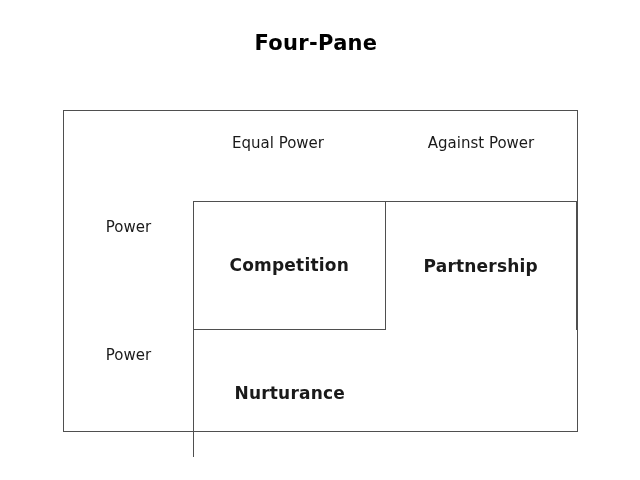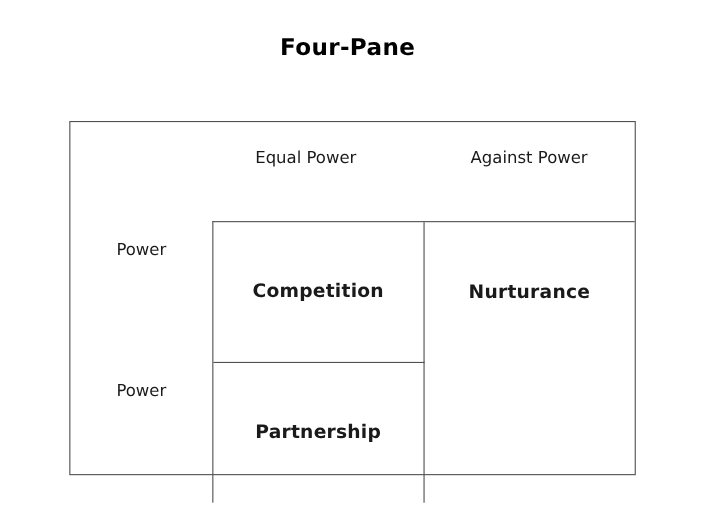--- a/index.html
+++ b/index.html
@@ -101,19 +101,19 @@
     <div class="row-header row-header-1">
       <div>Power</div>
     </div>
 
     <div class="row-header row-header-2">
       <div>Power</div>
     </div>
 
     <div class="grid">
       <div class="cell cell-tl">Competition</div>
+      <div class="cell cell-bl">Partnership</div>
       <div class="cell cell-br">Nurturance</div>
-      <div class="cell cell-bl">Partnership</div>
     </div>
 
   </div>
 
 </div>
 
 </body></html>

